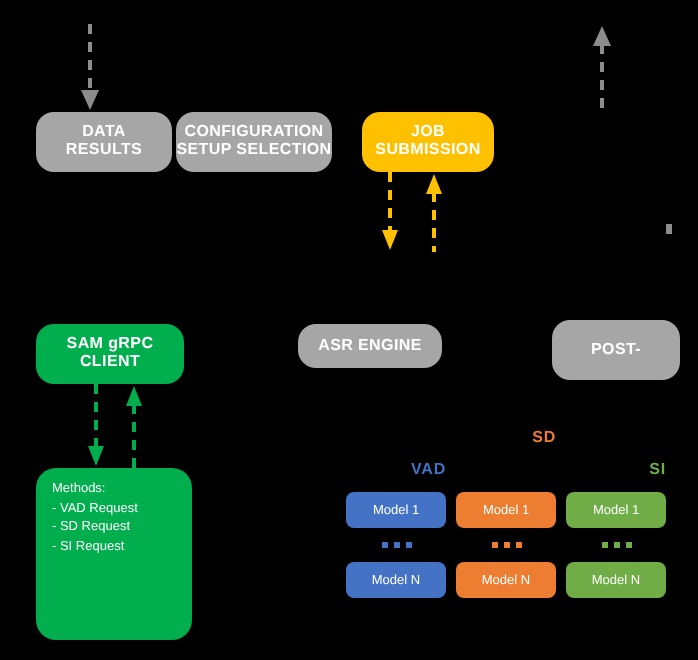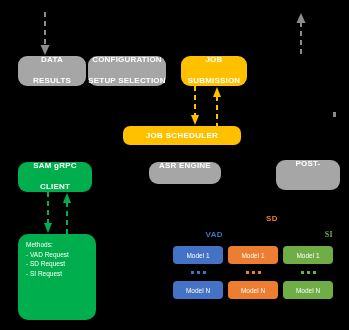--- a/index.html
+++ b/index.html
@@ -16,21 +16,21 @@
     font-family: "Liberation Sans", sans-serif;
   }
 
   
   .node {
     position: absolute;
     box-sizing: border-box;
     display: flex;
     flex-direction: column;
     align-items: center;
-    justify-content: space-between;
+    justify-content: center;
     text-align: center;
     border-radius: 9px;
     color: #ffffff;
     font-weight: bold;
     letter-spacing: 0.2px;
     line-height: 1.12;
   }
   .node .ln { display: block; white-space: nowrap; }
 
   .node.gray   { background: #a6a6a6; }
@@ -169,23 +169,20 @@
     </svg>
   </div>
 
   <div class="conn" style="left:212px; top:86px;">
     <svg width="10" height="40" viewBox="0 0 10 40">
       <line x1="5" y1="10" x2="5" y2="40" stroke="#ffc000" stroke-width="2" stroke-dasharray="5,4"></line>
       <polygon points="5,1 1,11 9,11" fill="#ffc000"></polygon>
     </svg>
   </div>
 
-  <div class="bar" style="left:123px; top:126px; width:118px; height:19px;">
-    <span>JOB SCHEDULER</span>
-  </div>
 
   <div class="mark" style="left:333px; top:112px;"></div>
 
   <div class="node green row1" style="left:18px; top:162px; width:74px;">
     <span class="ln">SAM gRPC</span>
     <span class="ln">CLIENT</span>
   </div>
 
   <div class="node gray" style="left:149px; top:162px; width:72px; height:22px; font-size:8px;">
     <span class="ln">ASR ENGINE</span>
@@ -227,21 +224,21 @@
 
   <div class="colhead" style="left:228px; top:214px; width:50px; color:#ed7d31;">SD</div>
   <div class="modelbox" style="left:228px; top:246px; width:50px; height:18px; background:#ed7d31;">Model 1</div>
   <div class="dots" style="left:228px; top:268px; width:50px; height:8px;">
     <i style="background:#ed7d31"></i>
       <i style="background:#ed7d31"></i>
       <i style="background:#ed7d31"></i>
   </div>
   <div class="modelbox" style="left:228px; top:281px; width:50px; height:18px; background:#ed7d31;">Model N</div>
 
-  <div class="colhead" style="left:283px; top:230px; width:50px; color:#70ad47;font-family:Liberation Serif, serif;">SI</div>
+  <div class="colhead" style="left:283px; top:230px; width:50px; color:#70ad47;">SI</div>
   <div class="modelbox" style="left:283px; top:246px; width:50px; height:18px; background:#70ad47;">Model 1</div>
   <div class="dots" style="left:283px; top:268px; width:50px; height:8px;">
     <i style="background:#70ad47"></i>
       <i style="background:#70ad47"></i>
       <i style="background:#70ad47"></i>
   </div>
   <div class="modelbox" style="left:283px; top:281px; width:50px; height:18px; background:#70ad47;">Model N</div>
 
 </div>
 

